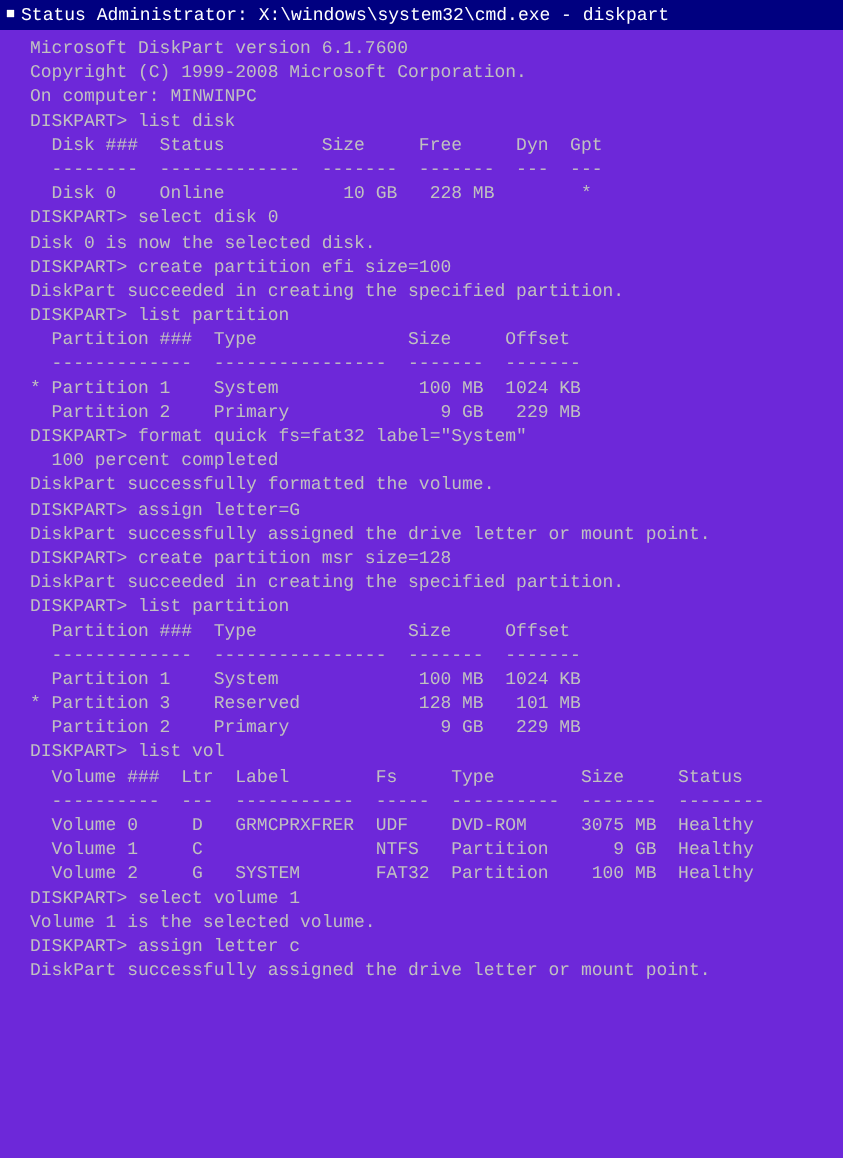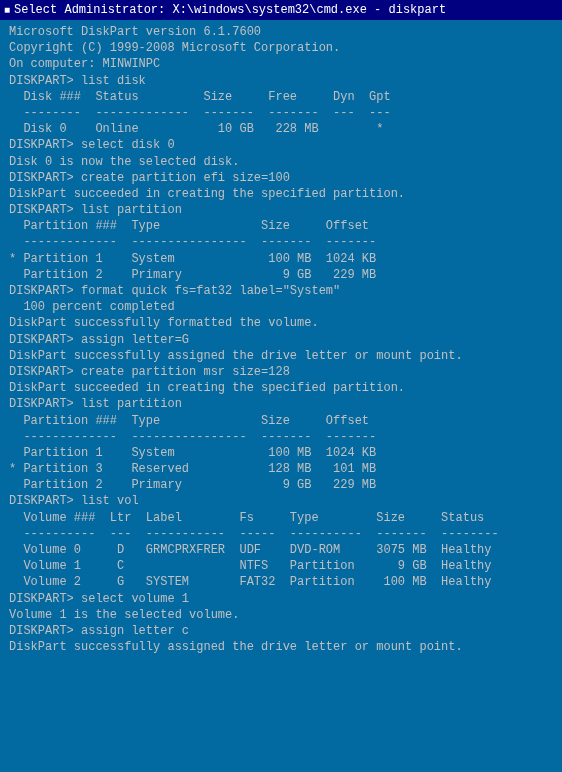--- a/index.html
+++ b/index.html
@@ -28,37 +28,37 @@
       display: flex;
       align-items: center;
       height: 20px;
       font-family: 'Courier New', Courier, monospace;
     }
     .title-bar-icon {
       margin-right: 4px;
       font-size: 10px;
     }
     .console-area {
-      background: #0369a1;
+      background: #6d28d9;
       color: #c0c0c0;
       font-size: 12px;
       font-family: 'Courier New', Courier, monospace;
-      padding: 4px 9px;
+      padding: 4px 20px;
       flex: 1;
       overflow: hidden;
       white-space: pre;
       line-height: 1.35;
     }
     .line {
       display: block;
       white-space: pre;
     }
   </style>
 </head>
 <body>
 
 <div class="window">
   <div class="title-bar">
     <span class="title-bar-icon">■</span>
-    <span>Select Administrator: X:\windows\system32\cmd.exe - diskpart</span>
+    <span>Status Administrator: X:\windows\system32\cmd.exe - diskpart</span>
   </div>
   <div class="console-area" id="console-output"><span class="line">Microsoft DiskPart version 6.1.7600</span><span class="line">Copyright (C) 1999-2008 Microsoft Corporation.</span><span class="line">On computer: MINWINPC</span><span class="line"></span><span class="line">DISKPART&gt; list disk</span><span class="line"></span><span class="line">  Disk ###  Status         Size     Free     Dyn  Gpt</span><span class="line">  --------  -------------  -------  -------  ---  ---</span><span class="line">  Disk 0    Online           10 GB   228 MB        *</span><span class="line"></span><span class="line">DISKPART&gt; select disk 0</span><span class="line"></span><span class="line">Disk 0 is now the selected disk.</span><span class="line"></span><span class="line">DISKPART&gt; create partition efi size=100</span><span class="line"></span><span class="line">DiskPart succeeded in creating the specified partition.</span><span class="line"></span><span class="line">DISKPART&gt; list partition</span><span class="line"></span><span class="line">  Partition ###  Type              Size     Offset</span><span class="line">  -------------  ----------------  -------  -------</span><span class="line">* Partition 1    System             100 MB  1024 KB</span><span class="line">  Partition 2    Primary              9 GB   229 MB</span><span class="line"></span><span class="line">DISKPART&gt; format quick fs=fat32 label="System"</span><span class="line"></span><span class="line">  100 percent completed</span><span class="line"></span><span class="line">DiskPart successfully formatted the volume.</span><span class="line"></span><span class="line">DISKPART&gt; assign letter=G</span><span class="line"></span><span class="line">DiskPart successfully assigned the drive letter or mount point.</span><span class="line"></span><span class="line">DISKPART&gt; create partition msr size=128</span><span class="line"></span><span class="line">DiskPart succeeded in creating the specified partition.</span><span class="line"></span><span class="line">DISKPART&gt; list partition</span><span class="line"></span><span class="line">  Partition ###  Type              Size     Offset</span><span class="line">  -------------  ----------------  -------  -------</span><span class="line">  Partition 1    System             100 MB  1024 KB</span><span class="line">* Partition 3    Reserved           128 MB   101 MB</span><span class="line">  Partition 2    Primary              9 GB   229 MB</span><span class="line"></span><span class="line">DISKPART&gt; list vol</span><span class="line"></span><span class="line">  Volume ###  Ltr  Label        Fs     Type        Size     Status</span><span class="line">  ----------  ---  -----------  -----  ----------  -------  --------</span><span class="line">  Volume 0     D   GRMCPRXFRER  UDF    DVD-ROM     3075 MB  Healthy</span><span class="line">  Volume 1     C                NTFS   Partition      9 GB  Healthy</span><span class="line">  Volume 2     G   SYSTEM       FAT32  Partition    100 MB  Healthy</span><span class="line"></span><span class="line">DISKPART&gt; select volume 1</span><span class="line"></span><span class="line">Volume 1 is the selected volume.</span><span class="line"></span><span class="line">DISKPART&gt; assign letter c</span><span class="line"></span><span class="line">DiskPart successfully assigned the drive letter or mount point.</span></div>
 </div>
 
 </body></html>

